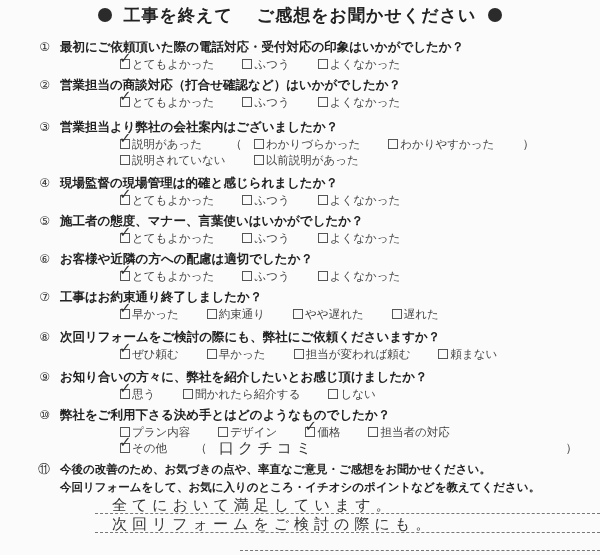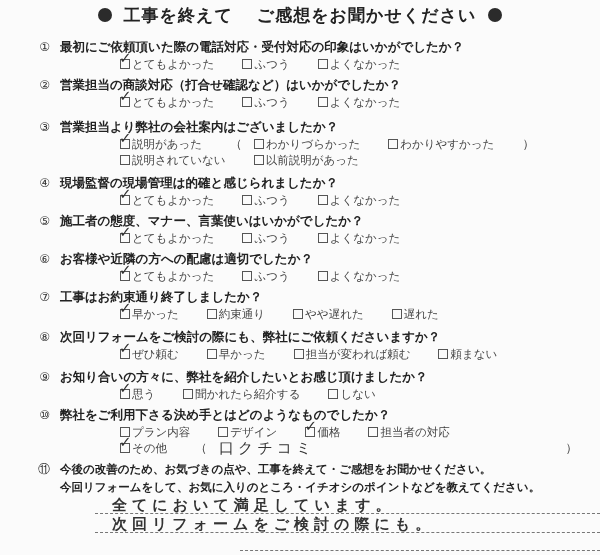--- a/index.html
+++ b/index.html
@@ -38,21 +38,21 @@
     }
     .paren { font-size: 12px; color: #444; margin-right: 12px; }
     .handwriting {
       font-family: "DejaVu Serif", serif; font-size: 15px; color: #333;
       letter-spacing: 4px;
     }
     .line {
       position: absolute; left: 95px; width: 505px; border-bottom: 1px dashed #777;
     }
     .comment-text { position: absolute; left: 112px; font-family: "DejaVu Serif", serif;
-      font-size: 15px; color: #333; letter-spacing: 5px; white-space: nowrap; font-weight: bold; }
+      font-size: 15px; color: #333; letter-spacing: 5px; white-space: nowrap; }
   </style>
 </head>
 <body>
 
 <div class="page">
   <div class="title">
     <span class="dot"></span>
     <span class="title-text">
       <span>工事を終えて</span><span class="gap"></span><span>ご感想をお聞かせください</span>
     </span>
@@ -313,21 +313,21 @@
           <span class="paren">（</span>
           <span class="handwriting">口クチコミ</span>
           <span class="paren" style="margin-left: 250px;">）</span>
         </div>
       </div>
     </div>
 
   <div class="q" style="top:460px">
     <div class="q-head">
       <span class="q-num">⑪</span>
-      <span class="q-text" style="font-size:11.5px">今後の改善のため、お気づきの点や、工事を終えて・ご感想をお聞かせください。</span>
+      <span class="q-text" style="font-size:11.5px">今後の改善のため、お気づきの点や、率直なご意見・ご感想をお聞かせください。</span>
     </div>
     <div class="q-head">
       <span class="q-num"></span>
       <span class="q-text" style="font-size:11.5px">今回リフォームをして、お気に入りのところ・イチオシのポイントなどを教えてください。</span>
     </div>
   </div>
 
   <div class="comment-text" style="top:496px">全てにおいて満足しています。</div>
   <div class="line" style="top:513px"></div>
   <div class="comment-text" style="top:515px">次回リフォームをご検討の際にも。</div>

